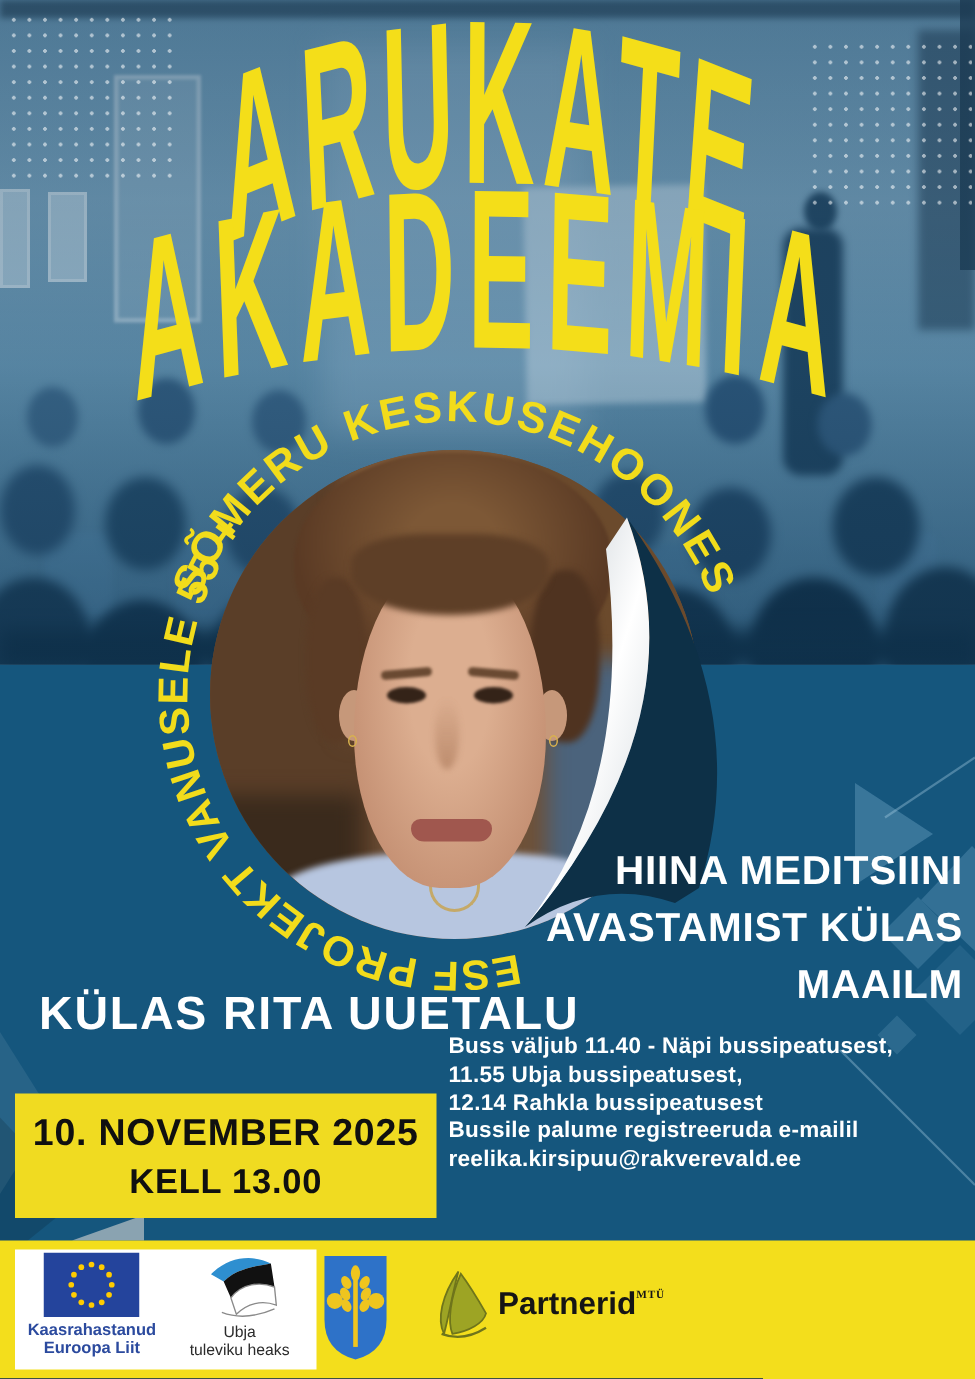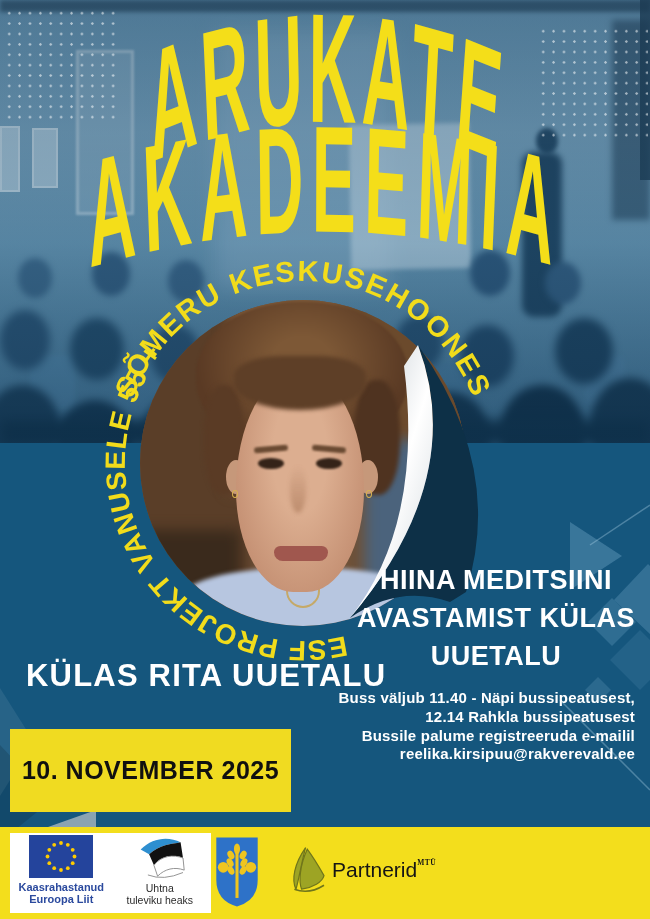--- a/index.html
+++ b/index.html
@@ -21,41 +21,41 @@
 
   
   .circle{position:absolute;left:140px;top:300px;width:326px;height:326px;border-radius:50%;
           overflow:hidden;z-index:4;background:#6e5138;}
   .circle .p{position:absolute;}
 
   
   .overlay{position:absolute;left:0;top:0;z-index:6;pointer-events:none;}
 
   
-  .topic{position:absolute;left:350px;top:561px;width:292px;text-align:center;color:#fff;
+  .topic{position:absolute;left:350px;top:561px;width:292px;text-align:right;color:#fff;
          font-weight:700;font-size:27px;line-height:38px;letter-spacing:.5px;z-index:7;}
   .guest{position:absolute;left:26px;top:658px;color:#fff;font-weight:700;font-size:31px;
          letter-spacing:1.2px;z-index:7;white-space:nowrap;}
-  .bus{position:absolute;left:299px;top:689px;width:336px;text-align:right;color:#fff;
+  .bus{position:absolute;left:299px;top:689px;width:336px;text-align:left;color:#fff;
        font-weight:700;font-size:15px;line-height:18.8px;letter-spacing:.2px;z-index:7;}
   .datebox{position:absolute;left:10px;top:729px;width:281px;height:83px;background:#F0DB21;
            color:#101010;text-align:center;z-index:7;display:flex;flex-direction:column;
            justify-content:center;gap:4px;}
   .datebox .d1{font-weight:700;font-size:25px;letter-spacing:.5px;}
   .datebox .d2{font-weight:700;font-size:23px;letter-spacing:.5px;}
 
   
   .footer{position:absolute;left:0;top:827px;width:650px;height:92px;background:#F3DE1C;z-index:8;}
   .whitebox{position:absolute;left:10px;top:6px;width:201px;height:80px;background:#fff;
             display:flex;align-items:flex-start;justify-content:space-around;padding:2px;}
   .logocol{display:flex;flex-direction:column;align-items:center;justify-content:center;width:96px;}
   .eu-label{color:#2B4A9E;font-weight:700;font-size:11px;line-height:12px;text-align:center;margin-top:3px;}
   .ee-label{color:#2b2b2b;font-weight:400;font-size:10.5px;line-height:11.5px;text-align:center;margin-top:2px;}
   .partnerid{position:absolute;left:288px;top:16px;display:flex;align-items:center;}
-  .partnerid .name{font-weight:400;font-size:21px;color:#151515;margin-left:4px;}
+  .partnerid .name{font-weight:700;font-size:21px;color:#151515;margin-left:4px;}
   .partnerid .sup{font-weight:700;font-size:7.5px;color:#151515;vertical-align:top;
                   position:relative;top:-8px;letter-spacing:.5px;font-family:Liberation Serif, serif;}
   .hashtag{position:absolute;left:455px;top:24px;width:180px;text-align:center;font-weight:700;
            font-size:26px;color:#101010;letter-spacing:.5px;}
 </style>
 </head>
 <body>
 
 <div class="poster">
 
@@ -176,34 +176,36 @@
       <textPath href="#p-arc-top" startOffset="50%" text-anchor="middle">SÕMERU KESKUSEHOONES</textPath>
     </text>
     <text font-size="28" font-weight="700" fill="#F2DC1B" letter-spacing="1" font-family="Liberation Sans, DejaVu Sans, sans-serif">
       <textPath href="#p-arc-left" startOffset="4">ESF PROJEKT VANUSELE 55 +</textPath>
     </text>
   </svg>
 
   <div class="topic">
     <div>HIINA MEDITSIINI</div>
     <div>AVASTAMIST KÜLAS</div>
-    <div>UUETALU</div>
+    <div>MAAILM</div>
   </div>
 
   <div class="guest">KÜLAS RITA UUETALU</div>
 
   <div class="bus">
     <div>Buss väljub 11.40 - Näpi bussipeatusest,</div>
+    <div>11.55 Ubja bussipeatusest,</div>
     <div>12.14 Rahkla bussipeatusest</div>
     <div>Bussile palume registreeruda e-mailil</div>
     <div>reelika.kirsipuu@rakverevald.ee</div>
   </div>
 
   <div class="datebox">
     <div class="d1">10. NOVEMBER 2025</div>
+    <div class="d2">KELL 13.00</div>
   </div>
 
   <div class="footer">
     <div class="whitebox">
       <div class="logocol">
         <svg width="64" height="43" viewBox="0 0 64 43">
           <rect x="0" y="0" width="64" height="43" fill="#24449C"></rect>
           <g fill="#FFCC00">
             <circle cx="32" cy="8" r="1.9"></circle>
               <circle cx="38.8" cy="9.8" r="1.9"></circle>
@@ -225,21 +227,21 @@
         </div>
       </div>
       <div class="logocol">
         <svg width="62" height="46" viewBox="0 0 100 76">
           <path d="M18,24 C38,4 64,2 84,12 C70,15 48,16 32,32 Z" fill="#2E8FD0"></path>
           <path d="M32,32 C48,16 70,15 84,12 L88,38 C72,32 52,34 40,50 Z" fill="#111111"></path>
           <path d="M40,50 C52,34 72,32 88,38 L90,58 C74,52 58,56 46,68 Z" fill="#ffffff" stroke="#8a8a8a" stroke-width="1.5"></path>
           <path d="M30,66 Q56,76 88,62" fill="none" stroke="#8a8a8a" stroke-width="1.5"></path>
         </svg>
         <div class="ee-label">
-          <div>Uhtna</div>
+          <div>Ubja</div>
           <div>tuleviku heaks</div>
         </div>
       </div>
     </div>
 
     <svg width="46" height="73" viewBox="0 0 60 95" style="position:absolute;left:214px;top:8px;">
       <path d="M3,3 H57 V58 Q57,86 30,93 Q3,86 3,58 Z" fill="#2E72C8"></path>
       <rect x="28" y="20" width="4" height="62" fill="#EFC51F"></rect>
       <g fill="#EFC51F">
         <ellipse cx="30" cy="18" rx="4" ry="7"></ellipse>

